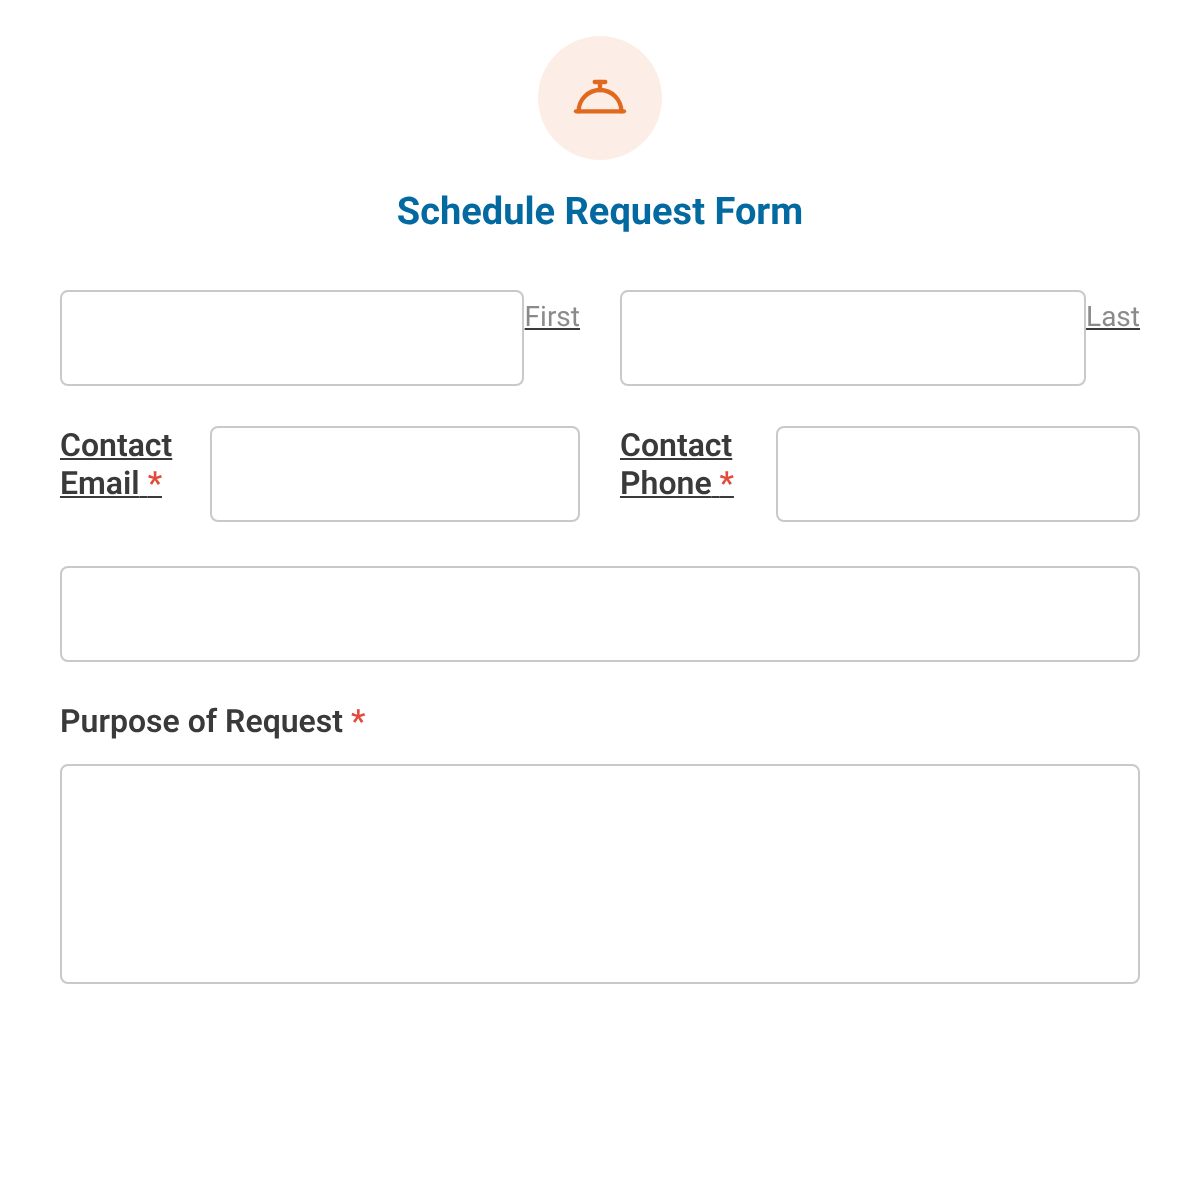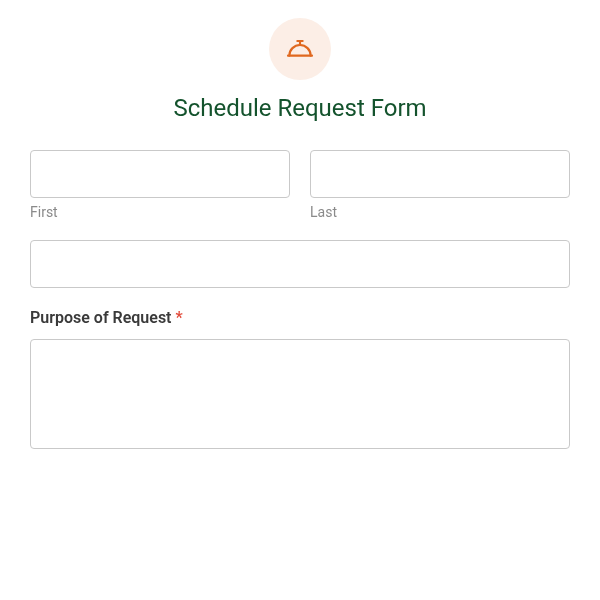--- a/index.html
+++ b/index.html
@@ -22,41 +22,42 @@
     width: 62px;
     height: 62px;
     border-radius: 50%;
     background: #fceee6;
     display: inline-flex;
     align-items: center;
     justify-content: center;
     margin-bottom: 14px;
   }
   .title {
-    font-size: 24px;
-    font-weight: 400;
-    color: #14532d;
+    font-size: 19px;
+    font-weight: 700;
+    color: #0369a1;
   }
   .field-group { margin-bottom: 20px; }
   .label {
     display: block;
     font-size: 16px;
     font-weight: 600;
     color: #3a3a3a;
     margin-bottom: 12px;
   }
   .req { color: #e24b3b; font-weight: 600; }
   .row {
     display: flex;
     gap: 20px;
   }
   .col {
     flex: 1;
     display: flex;
-    flex-direction: column;
+    flex-direction: row;
+    text-decoration: underline;
   }
   input[type="text"], .textarea {
     width: 100%;
     height: 48px;
     border: 1px solid #c9c9c9;
     border-radius: 4px;
     padding: 0 12px;
     font-size: 15px;
     background: #fff;
   }
@@ -94,20 +95,38 @@
         <input type="text" value="" style="">
         <span class="sublabel">First</span>
       </div>
       <div class="col">
         <input type="text" value="" style="">
         <span class="sublabel">Last</span>
       </div>
     </div>
   </div>
 
+  <div class="field-group">
+    <div class="row">
+      <div class="col">
+        <label class="label">
+          <span>Contact Email</span>
+          <span class="req">*</span>
+        </label>
+        <input type="text" value="" style="">
+      </div>
+      <div class="col">
+        <label class="label">
+          <span>Contact Phone</span>
+          <span class="req">*</span>
+        </label>
+        <input type="text" value="" style="">
+      </div>
+    </div>
+  </div>
 
   <div class="field-group">
     <input type="text" value="" style="">
   </div>
 
   <div class="field-group">
     <label class="label">
       <span>Purpose of Request</span>
       <span class="req">*</span>
     </label>

